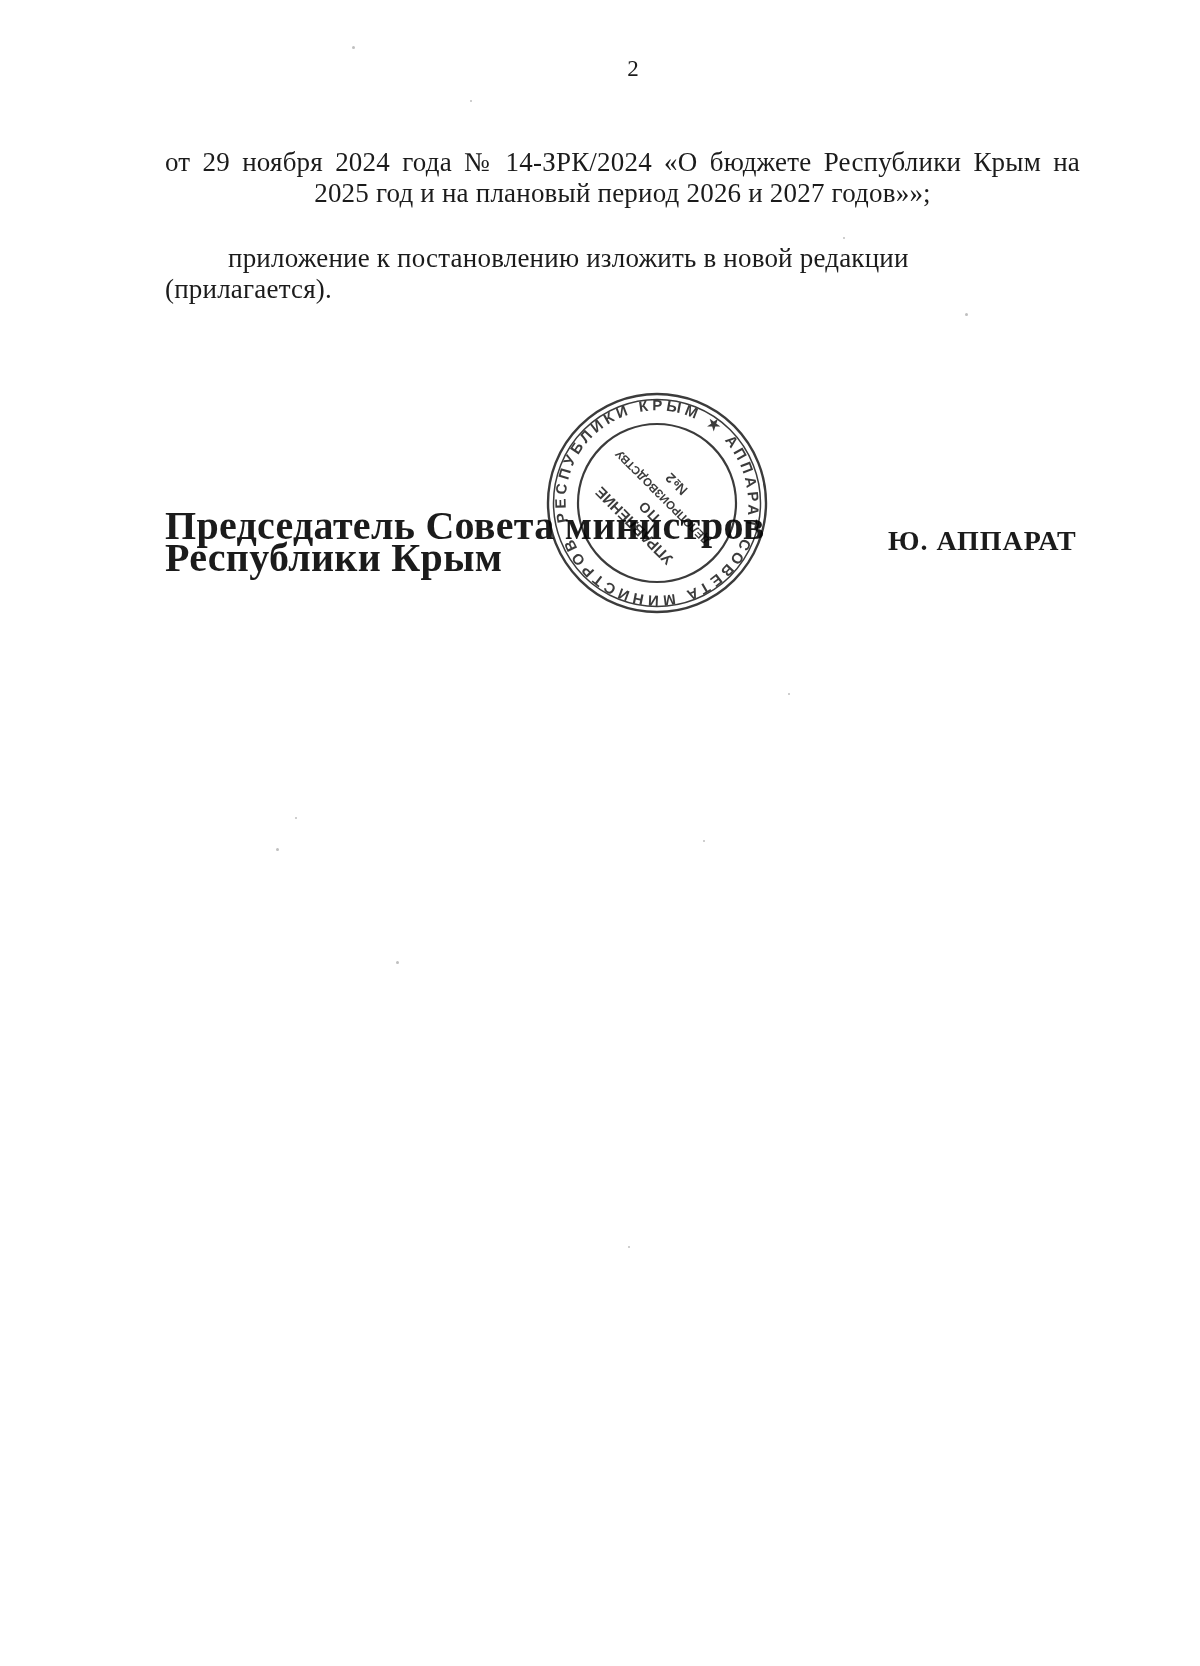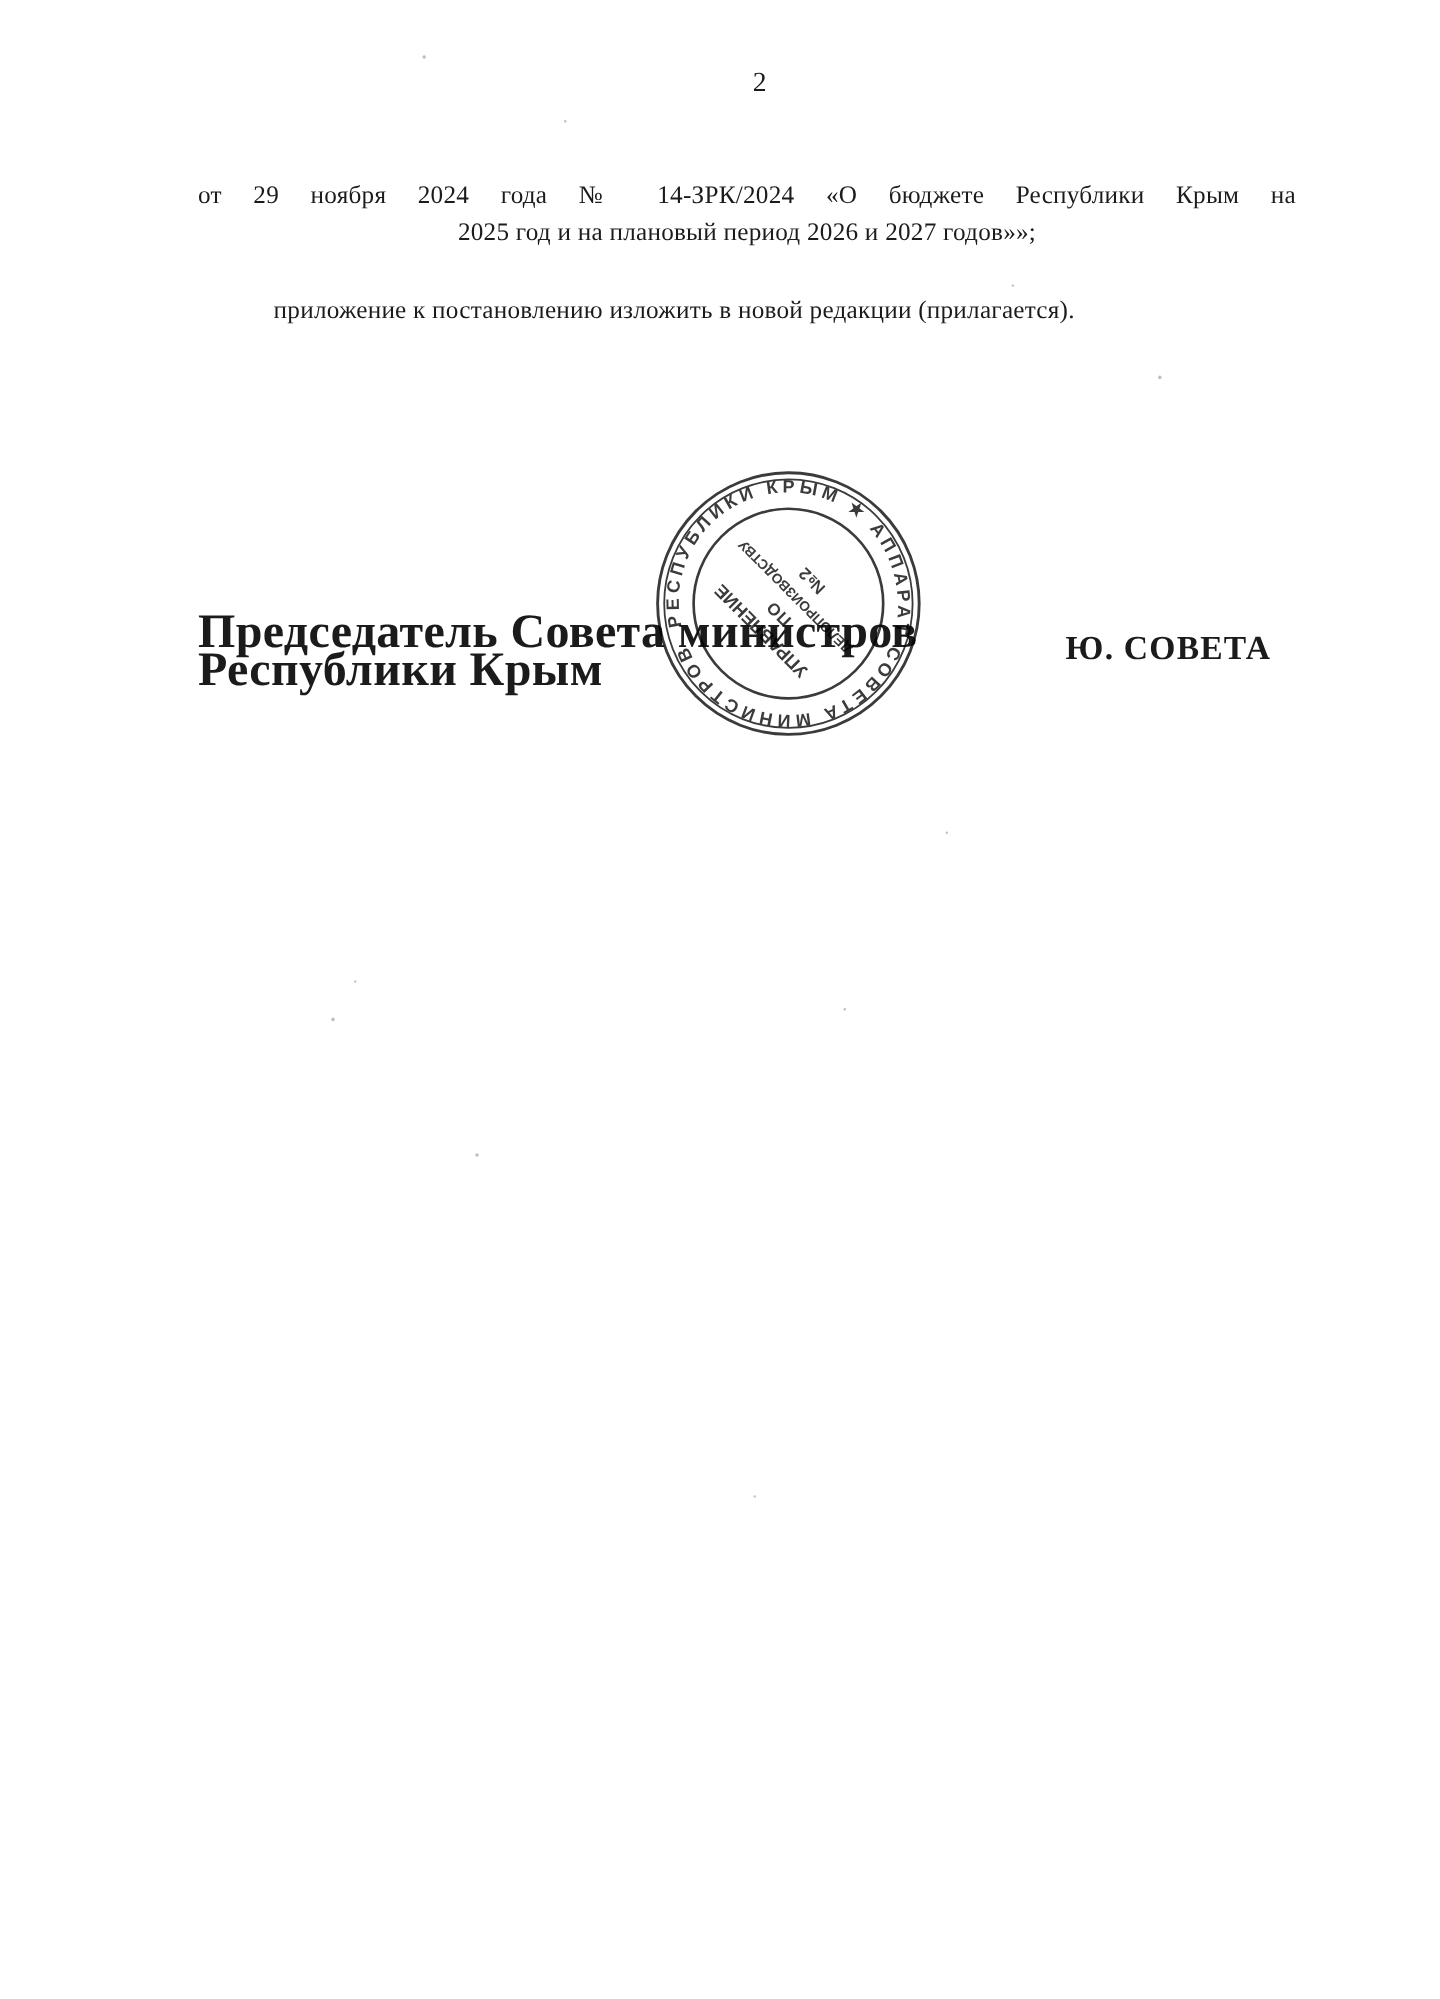--- a/index.html
+++ b/index.html
@@ -13,21 +13,21 @@
     color:#1b1b1b;
   }
   .page-number{
     position:absolute;top:56px;left:0;right:0;
     text-align:center;
     transform:translateX(33px);
     font-size:23px;
   }
   .content{
     position:absolute;left:165px;top:147px;width:915px;
-    font-size:21px;line-height:31px;
+    font-size:27px;line-height:31px;
     letter-spacing:0.2px;
   }
   .p1-line1{
     text-align:justify;
     text-align-last:justify;
     word-spacing:2px;
   }
   .p1-line2{text-align:center;}
   .para-indent{
     margin-top:34px;
@@ -94,21 +94,21 @@
     <div class="p1-line1">от 29 ноября 2024 года № 14-ЗРК/2024 «О бюджете Республики Крым на</div>
     <div class="p1-line2">2025 год и на плановый период 2026 и 2027 годов»»;</div>
     <div class="para-indent">приложение к постановлению изложить в новой редакции (прилагается).</div>
   </div>
 
   <div class="sig-title">
     <div>Председатель Совета министров</div>
     <div>Республики Крым</div>
   </div>
 
-  <div class="sig-name">Ю. СОВЕТА</div>
+  <div class="sig-name">Ю. АППАРАТ</div>
 
   <div class="stamp">
     <svg viewBox="0 0 230 230" xmlns="http://www.w3.org/2000/svg">
       <g stroke="#242424" fill="none">
         <circle cx="115" cy="115" r="109" stroke-width="2.4"></circle>
         <circle cx="115" cy="115" r="103.5" stroke-width="1.5"></circle>
         <circle cx="115" cy="115" r="79" stroke-width="2.2"></circle>
       </g>
       <defs>
         <path id="ringPath" d="M 26.0 133.9 A 91 91 0 1 1 204.0 96.1 A 91 91 0 1 1 26.0 133.9" fill="none"></path>

